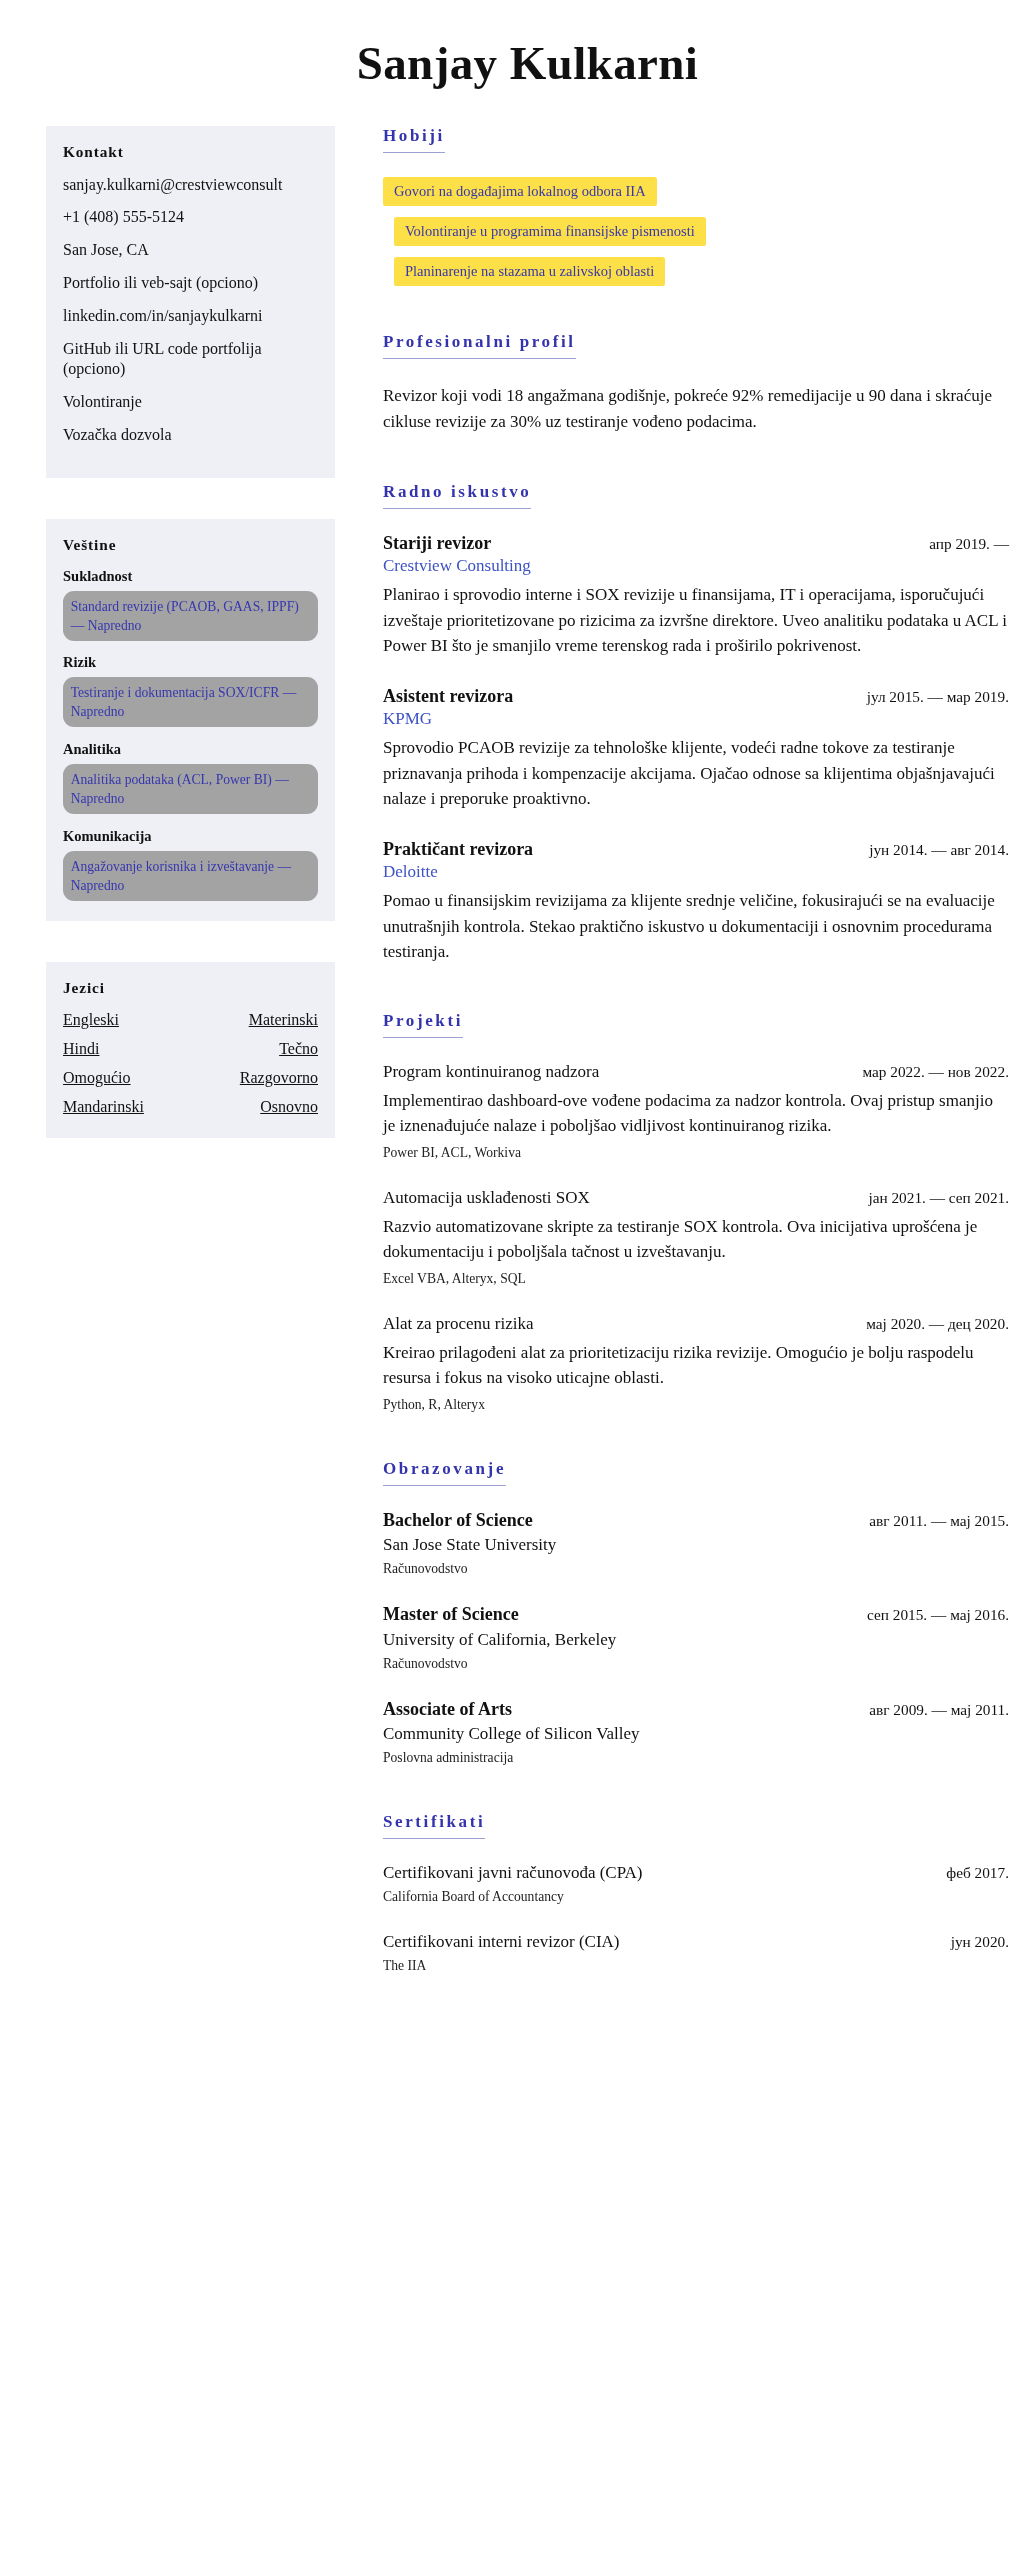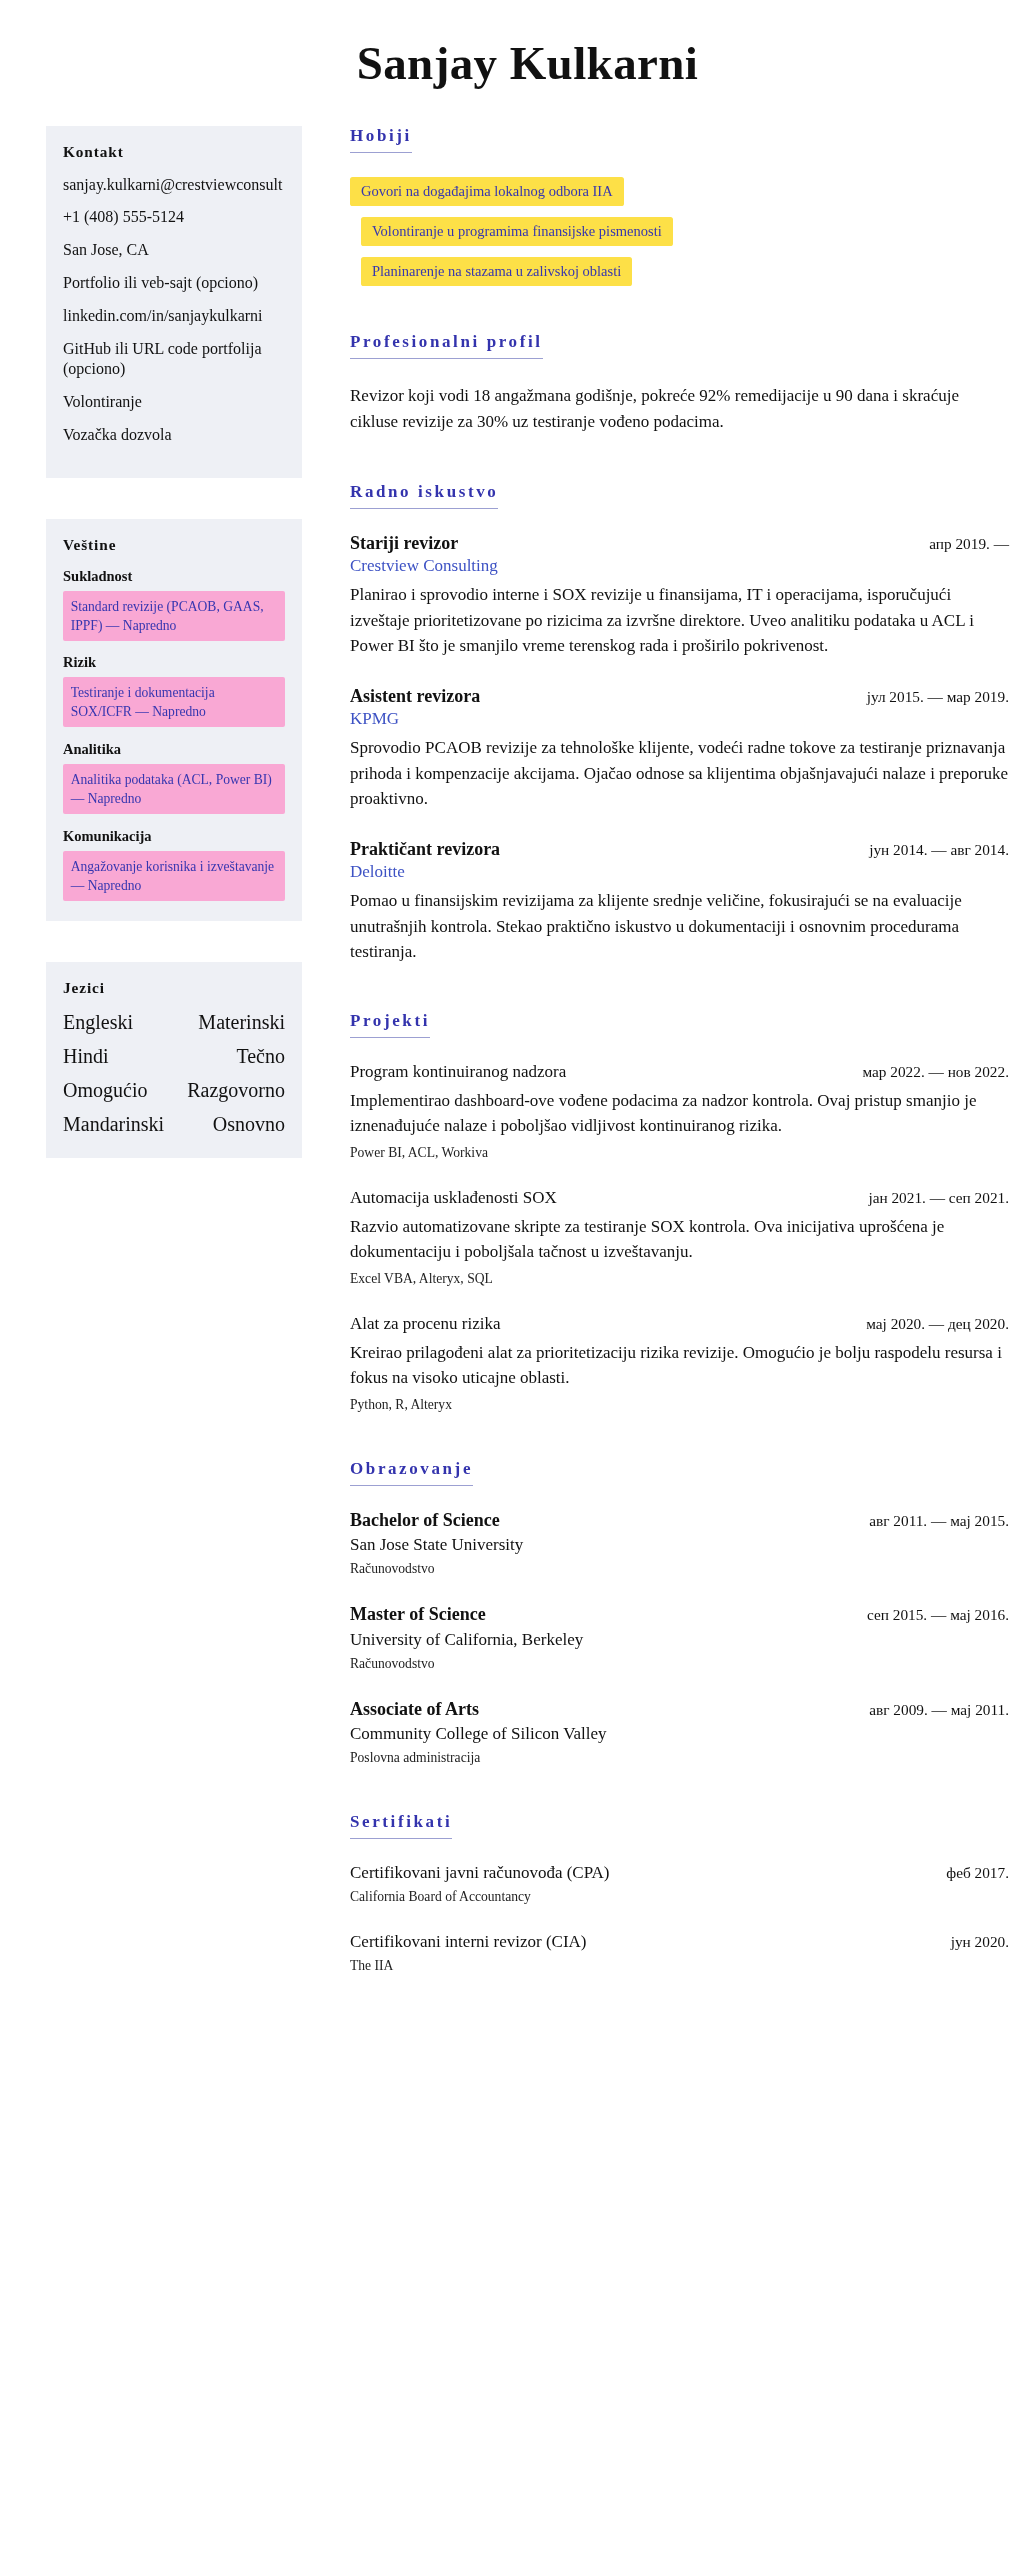--- a/index.html
+++ b/index.html
@@ -13,31 +13,31 @@
   }
   .page { padding: 36px 12px 51px 46px; }
 
   
   .header { text-align: center; margin-bottom: 36px; }
   .name { font-size: 47px; font-weight: bold; margin: 0 0 8.5px 0; letter-spacing: 0.4px; }
   .subtitle { font-size: 24px; color: #1c1c1c; }
 
   
   .columns { display: flex; align-items: flex-start; gap: 48px; }
-  .sidebar { width: 256px; flex-shrink: 0; }
+  .sidebar { width: 289px; flex-shrink: 0; }
   .main { flex: 1; min-width: 0; }
 
   
   .side-box { background: #eef0f5; padding: 17px 17px 20.4px 17px; margin-bottom: 41px; }
   .side-title { font-weight: bold; font-size: 15.3px; letter-spacing: 0.9px; margin-bottom: 13.6px; }
   .contact-item { font-size: 16px; line-height: 1.3; margin-bottom: 12px; overflow: hidden; white-space: normal; }
   .skill-cat { font-weight: bold; font-size: 14.5px; margin: 13.6px 0 6px 0; }
   .skill-cat:first-of-type { margin-top: 3.4px; }
-  .skill-chip { display: block; background: #f9a8d4; color: #3636b0; font-size: 13.6px; line-height: 1.4; padding: 6px 7.7px; border-radius: 2px; font-family: Liberation Serif, serif; }
-  .lang-row { display: flex; justify-content: space-between; font-size: 20px; margin-bottom: 11px; }
+  .skill-chip { display: block; background: #a3a3a3; color: #3636b0; font-size: 13.6px; line-height: 1.4; padding: 6px 7.7px; border-radius: 11px; font-family: Liberation Serif, serif; }
+  .lang-row { display: flex; justify-content: space-between; font-size: 16px; margin-bottom: 11px; text-decoration: underline; }
   .lang-row:last-child { margin-bottom: 1.7px; }
 
   
   .section { margin-bottom: 46px; }
   .section-title {
     display: table;
     color: #3333ad;
     font-weight: bold;
     font-size: 17px;
     letter-spacing: 2.6px;

